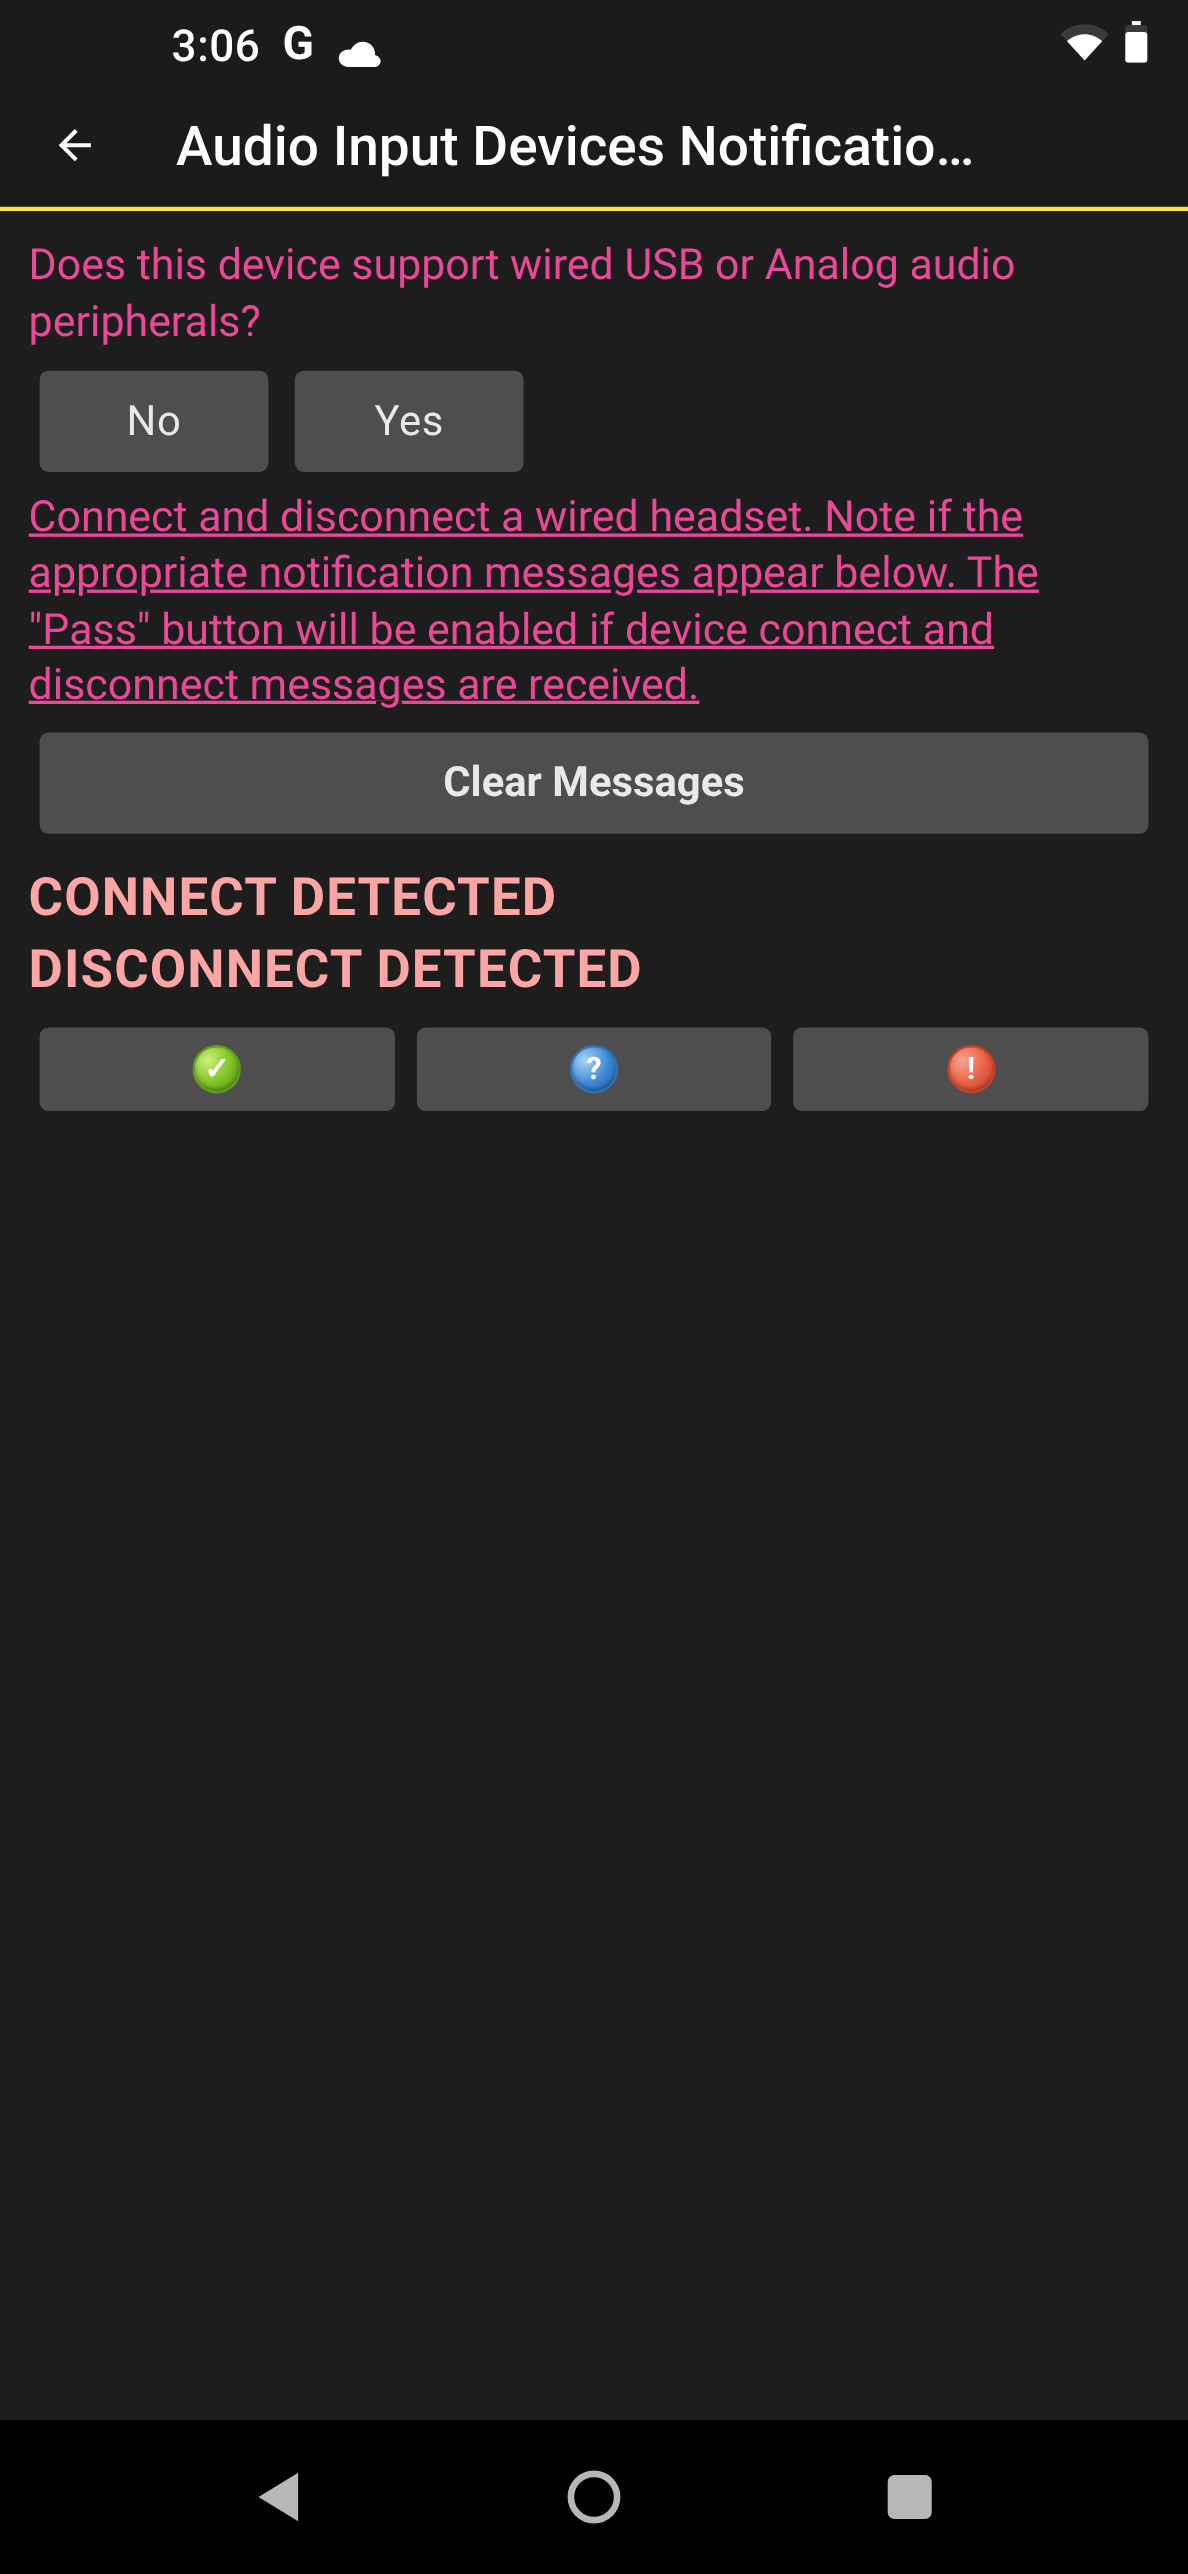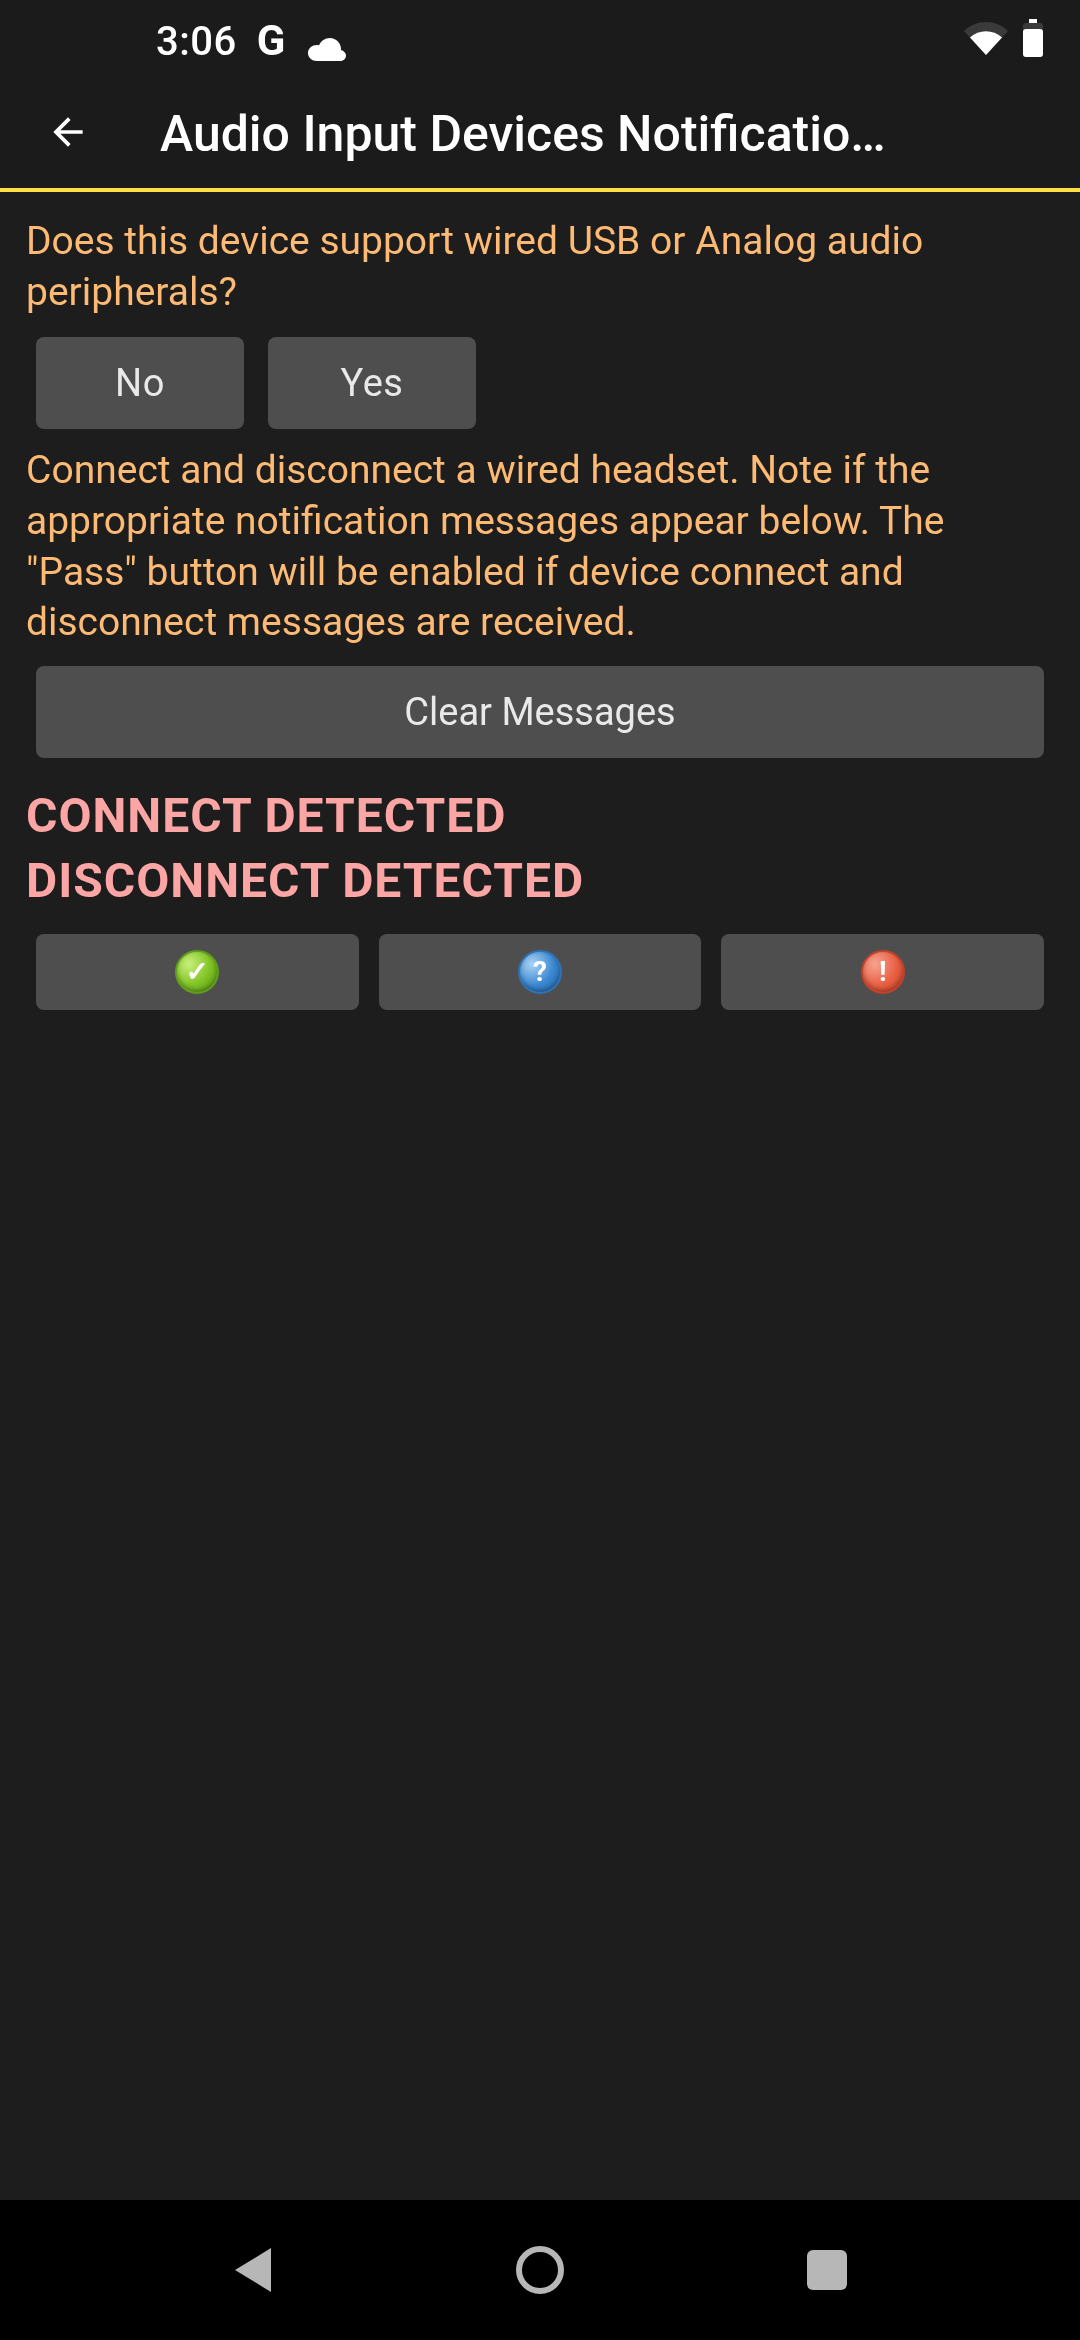--- a/index.html
+++ b/index.html
@@ -80,25 +80,25 @@
     padding-left: 44px;
   }
 
   
   .content {
     flex: 1;
     background: #1d1d1d;
     padding: 24px 26px 0 26px;
   }
   .prompt-text {
-    color: #fdba74;
+    color: #ec4899;
     font-size: 39px;
     line-height: 1.3;
   }
-  .prompt-text.secondary { margin-top: 14px; }
+  .prompt-text.secondary { margin-top: 14px; text-decoration: underline; }
 
   .btn-row {
     display: flex;
     gap: 24px;
     margin: 20px 0 16px 10px;
   }
   .btn {
     background: #4e4e4e;
     color: #e9e9e9;
     font-size: 38px;
@@ -115,20 +115,21 @@
   .clear-btn {
     margin: 18px 10px 0 10px;
     height: 92px;
     background: #4e4e4e;
     color: #e9e9e9;
     font-size: 38px;
     border-radius: 8px;
     display: flex;
     align-items: center;
     justify-content: center;
+    font-weight: bold;
   }
 
   .messages {
     margin-top: 26px;
   }
   .msg {
     color: #fca5a5;
     font-size: 48px;
     line-height: 1.35;
     letter-spacing: 1px;

